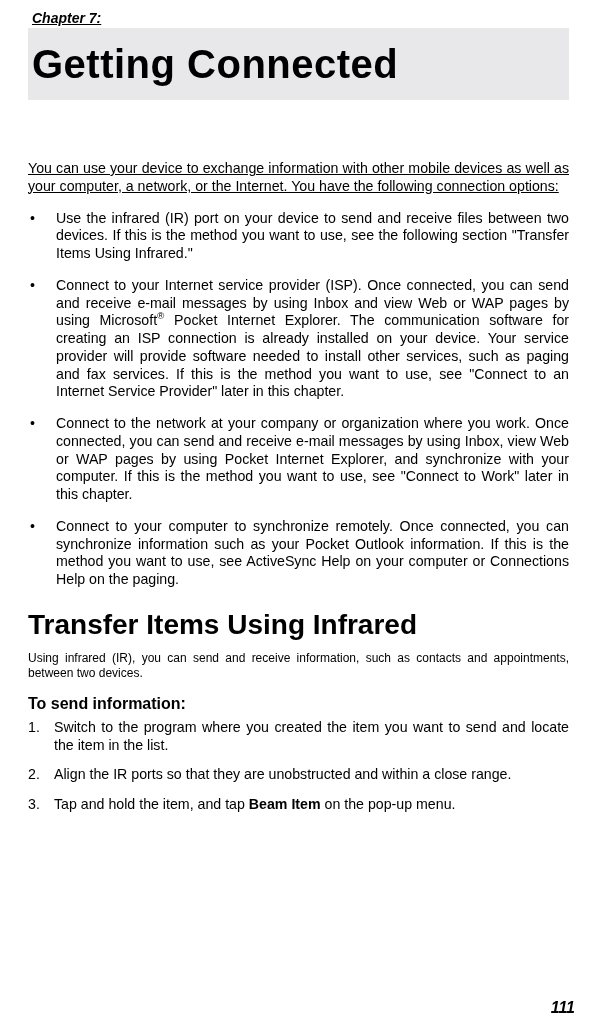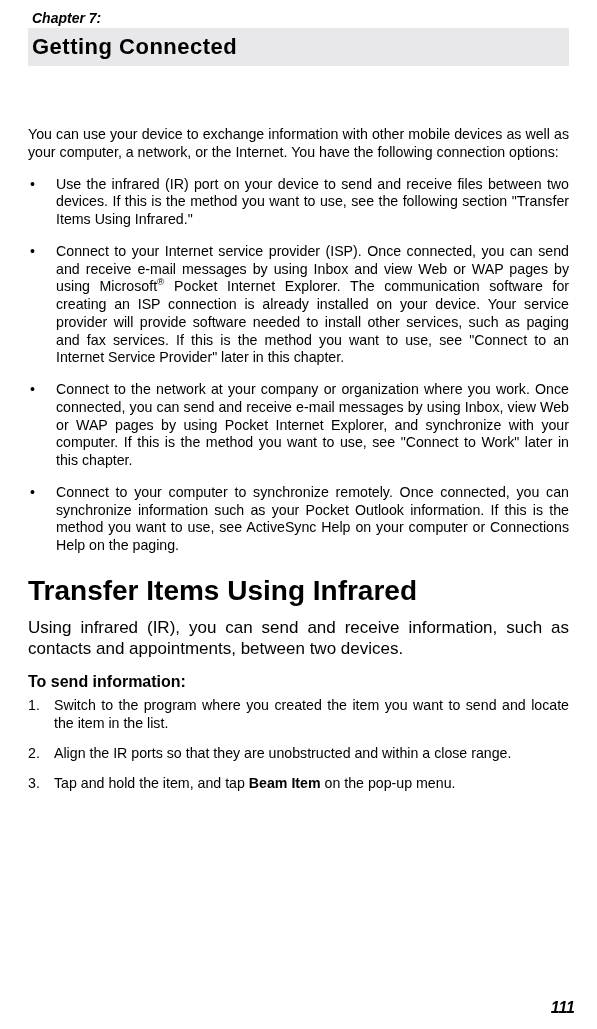--- a/index.html
+++ b/index.html
@@ -14,36 +14,38 @@
     box-sizing: border-box;
   }
   .page {
     padding: 10px 28px 0 28px;
   }
   .chapter-label {
     font-weight: bold;
     font-style: italic;
     font-size: 14px;
     margin: 0 0 2px 4px;
+    text-decoration: underline;
   }
   .main-title {
     font-weight: bold;
-    font-size: 22px;
+    font-size: 40px;
     letter-spacing: 0.5px;
     margin: 0;
-    padding: 7px 4px;
+    padding: 14px 4px;
     background-color: #e8e8ea;
     display: block;
     line-height: 1.1;
   }
   .intro {
     font-size: 14.2px;
     line-height: 1.25;
     text-align: justify;
     margin: 60px 0 14px 0;
+    text-decoration: underline;
   }
   .bullet-list {
     list-style: none;
     padding: 0;
     margin: 0;
   }
   .bullet-item {
     display: flex;
     font-size: 14.2px;
     line-height: 1.25;
@@ -62,21 +64,21 @@
     font-size: 0.7em;
     vertical-align: super;
     line-height: 0;
   }
   .section-h2 {
     font-weight: bold;
     font-size: 28px;
     margin: 20px 0 10px 0;
   }
   .section-p {
-    font-size: 17px;
+    font-size: 12px;
     line-height: 1.25;
     text-align: justify;
     margin: 0 0 14px 0;
   }
   .subhead {
     font-weight: bold;
     font-size: 16px;
     margin: 0 0 6px 0;
   }
   .num-list {

